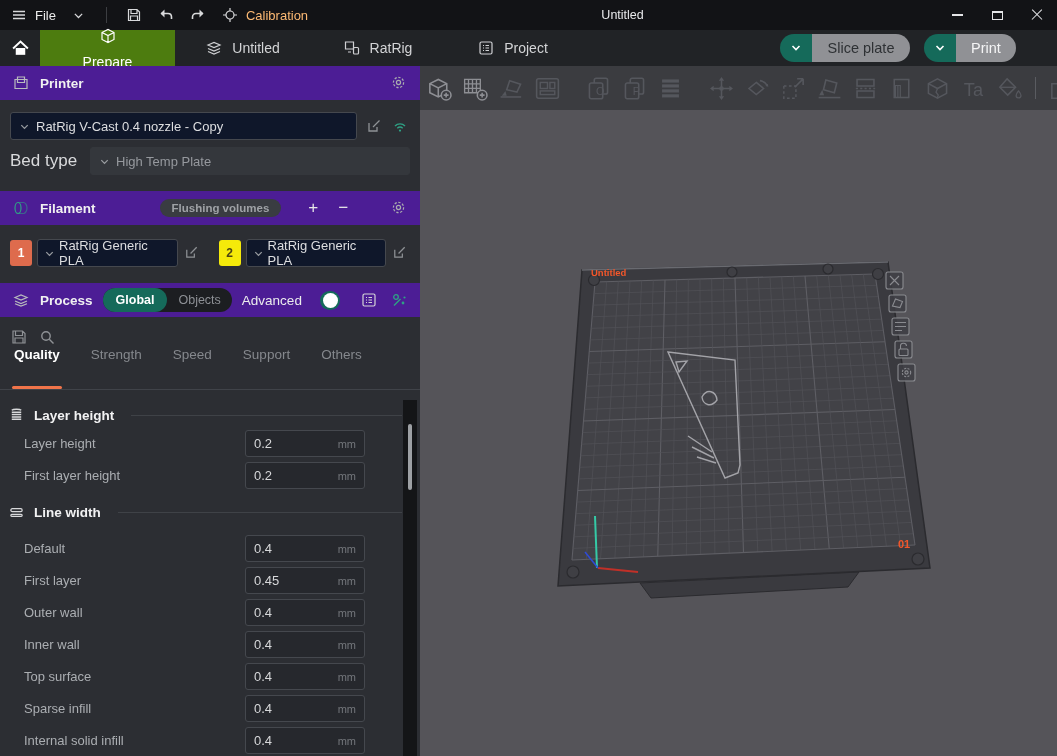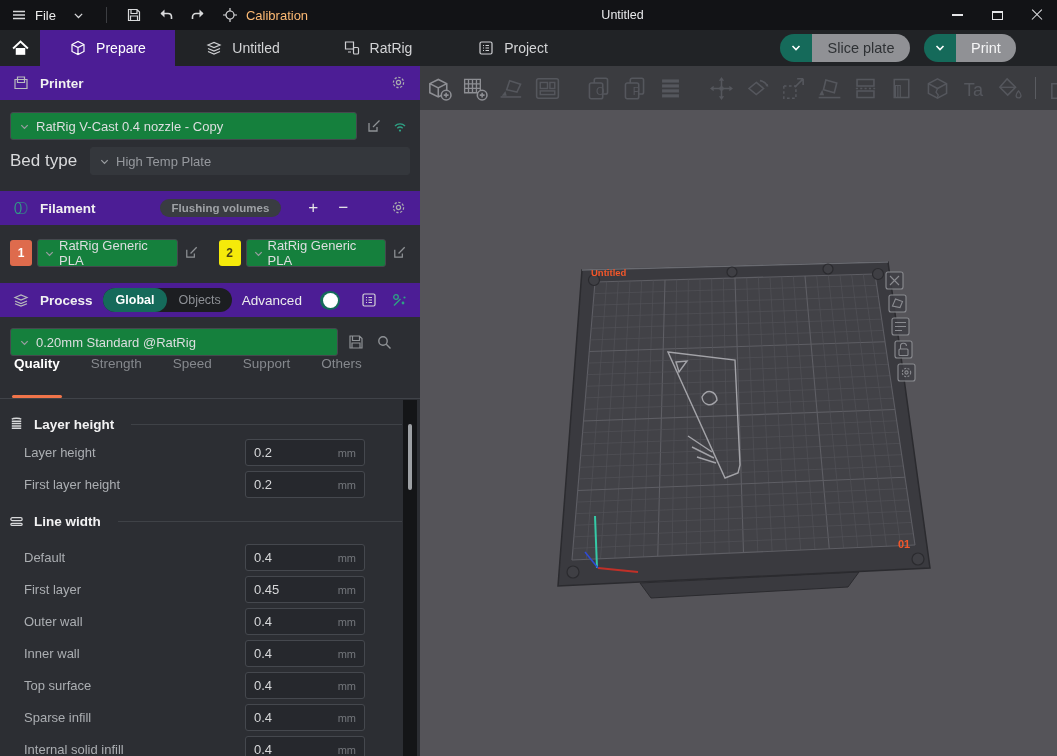--- a/index.html
+++ b/index.html
@@ -21,39 +21,39 @@
   .max-glyph { width:11px; height:9px; border:1.3px solid #e4e5e7; border-top-width:2.5px; }
   .close-glyph { width:12px; height:12px; position:relative; }
   .close-glyph:before,.close-glyph:after { content:""; position:absolute; left:-1px; top:5px; width:14px; height:1.3px; background:#e4e5e7; }
   .close-glyph:before { transform:rotate(45deg);} .close-glyph:after{ transform:rotate(-45deg);}
 
   
   .tabbar { height:36px; background:#212326; display:flex; align-items:center; position:relative; }
   .home-btn { width:40px; height:36px; display:flex; align-items:center; justify-content:center; color:#ffffff; }
   .mode-tab { width:135px; height:36px; display:flex; align-items:center; justify-content:center; gap:9px; color:#d3d4d6; font-size:14px; }
   .mode-tab .mt-ico { width:18px; height:18px; color:#cfd0d3; }
-  .mode-tab.active { background:#4c1d95; color:#ffffff; }
+  .mode-tab.active { background:#4d7c0f; color:#ffffff;flex-direction:column; }
   .mode-tab.active .mt-ico { color:#fff; }
   .split-btn { position:absolute; top:4px; height:28px; display:flex; }
   .split-btn .chev { width:32px; background:#156a5a; border-radius:14px 0 0 14px; display:flex; align-items:center; justify-content:center; color:#fff; }
   .split-btn .body { border-radius:0 14px 14px 0; background:#909195; display:flex; align-items:center; justify-content:center; font-size:14.5px; }
   #slice-btn { right:147px; } #slice-btn .body { width:98px; color:#2e3134; }
   #print-btn { right:41px; }  #print-btn .body { width:60px; color:#f4f4f5; }
 
   
   .main { display:flex; height:690px; }
   .sidebar { width:420px; background:#2c2e33; position:relative; flex:none; overflow:hidden; }
 
   .sec-head { height:34px; background:#4c1d95; display:flex; align-items:center; padding:0 12px; gap:10px; }
   .sec-head .title { font-weight:bold; font-size:13.5px; color:#f0f0f1; }
   .sec-ico { width:18px; height:18px; color:#b9bbbe; }
   .gear { margin-left:auto; width:18px; height:18px; color:#a9abaf; }
 
   .row { display:flex; align-items:center; padding:0 10px; }
-  .combo { height:28px; background:#15803d; border:1px solid #45484e; border-radius:3px; display:flex; align-items:center; gap:6px; padding:0 8px; color:#dddee0; font-size:13px; }
+  .combo { height:28px; background:#0f172a; border:1px solid #45484e; border-radius:3px; display:flex; align-items:center; gap:6px; padding:0 8px; color:#dddee0; font-size:13px; }
   .combo .cv { width:11px; height:11px; color:#9a9da1; flex:none; }
   .combo.ghost { background:#34373c; border-color:#34373c; color:#96999e; }
   .mini-ico { width:19px; height:19px; color:#8f9296; flex:none; }
   .wifi { color:#2fa185; }
 
   .printer-row { margin-top:12px; }
   .printer-row .combo { width:357px; }
   .bed-row { margin-top:7px; }
   .bed-label { width:80px; color:#d9dadc; font-size:17px; }
   .bed-row .combo { width:320px; }
@@ -358,28 +358,20 @@
         <svg viewBox="0 0 18 18" width="18" height="18">
             <circle cx="6" cy="6" r="2.3" stroke="currentColor" stroke-width="1.3" fill="none"></circle>
             <path d="M4 14.5L10.5 8" stroke="currentColor" stroke-width="1.4"></path>
             <circle cx="13" cy="12" r="1.4" fill="currentColor"></circle>
             <circle cx="14.5" cy="6.5" r="1.1" fill="currentColor"></circle>
           </svg>
       </span>
     </div>
 
     <div class="row proc-row">
-      <div class="combo">
-        <span class="cv">
-          <svg viewBox="0 0 12 12" width="11" height="11">
-              <path d="M2.5 4.5L6 8l3.5-3.5" stroke="currentColor" stroke-width="1.4" fill="none"></path>
-            </svg>
-        </span>
-        <span>0.20mm Standard @RatRig</span>
-      </div>
       <span class="mini-ico">
         <svg viewBox="0 0 18 18" width="18" height="18">
             <path d="M3 3h9.5L15 5.5V15H3z M5.5 3v4.5h7V3 M5 15v-5h8v5" stroke="currentColor" stroke-width="1.2" fill="none"></path>
           </svg>
       </span>
       <span class="mini-ico">
         <svg viewBox="0 0 18 18" width="18" height="18">
             <circle cx="8" cy="8" r="4.2" stroke="currentColor" stroke-width="1.4" fill="none"></circle>
             <path d="M11.3 11.3L15.5 15.5" stroke="currentColor" stroke-width="1.4"></path>
           </svg>

